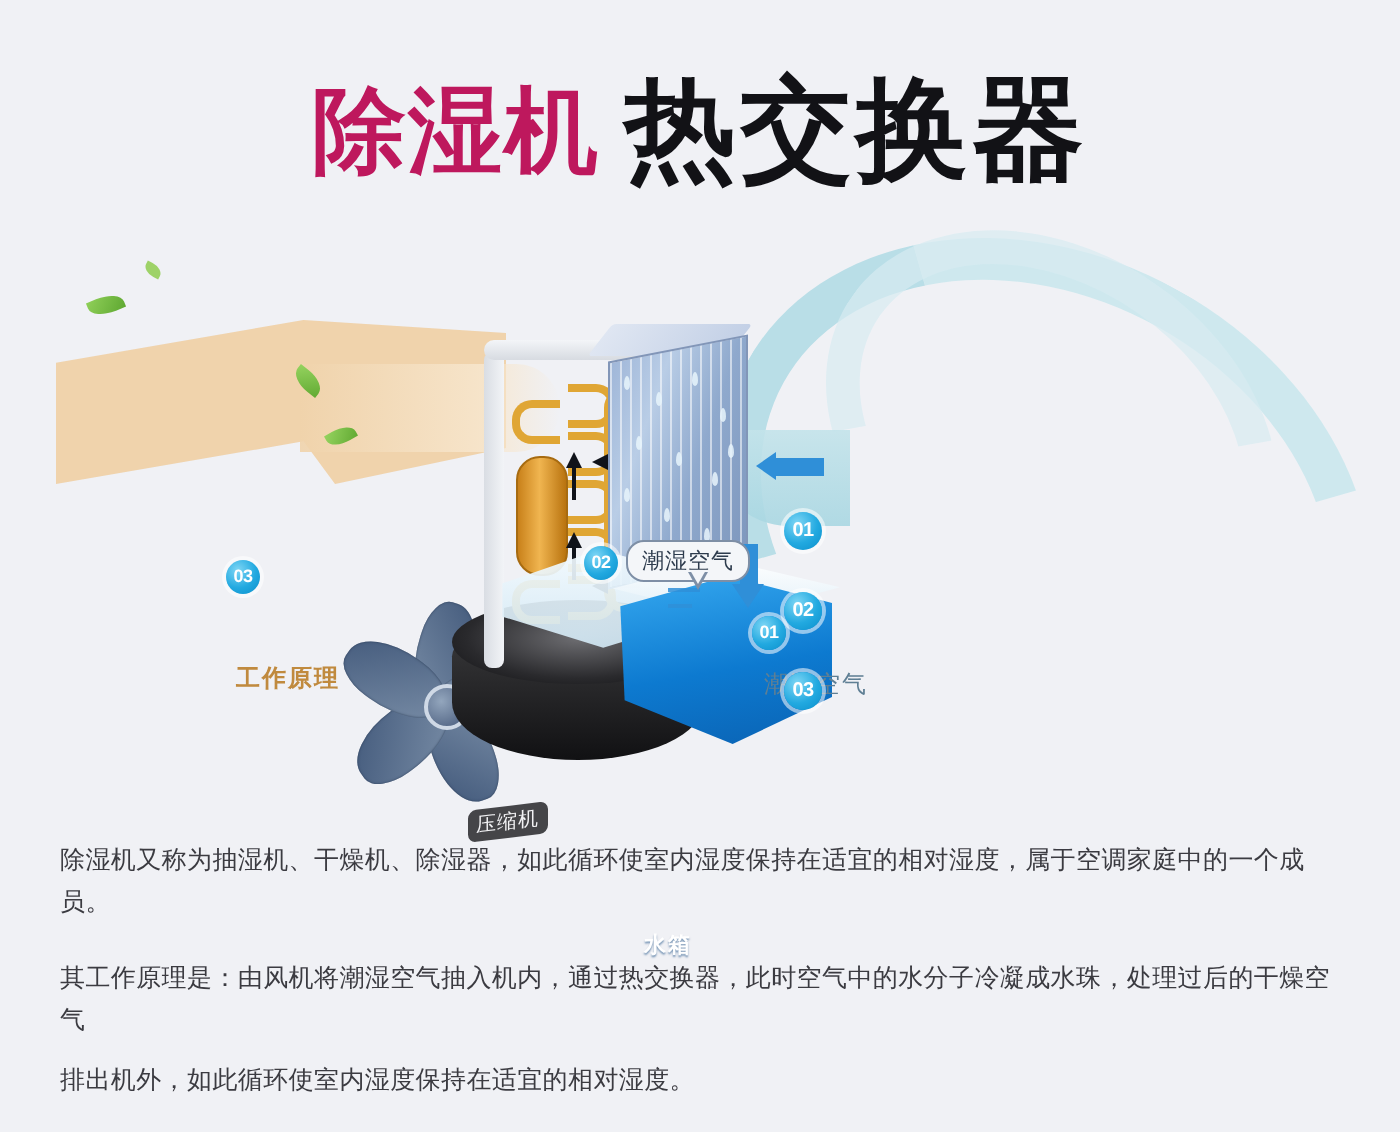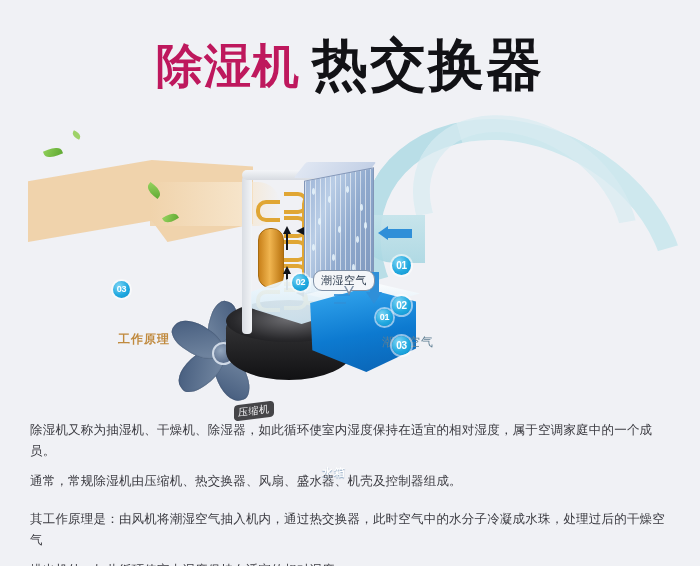--- a/index.html
+++ b/index.html
@@ -390,18 +390,17 @@
     <div class="legend-row">
       <span class="badge">02</span>
     </div>
     <div class="legend-row">
       <span class="badge">03</span>
     </div>
   </div>
 
   <div class="copy">
     <p>除湿机又称为抽湿机、干燥机、除湿器，如此循环使室内湿度保持在适宜的相对湿度，属于空调家庭中的一个成员。</p>
-    <p>通常，常规除湿机由压缩机、热交换器、风扇、盛水器、机壳及控制器组成。</p>
     <p class="gap">其工作原理是：由风机将潮湿空气抽入机内，通过热交换器，此时空气中的水分子冷凝成水珠，处理过后的干燥空气</p>
     <p>排出机外，如此循环使室内湿度保持在适宜的相对湿度。</p>
   </div>
 
 </div>
 
 </body></html>

